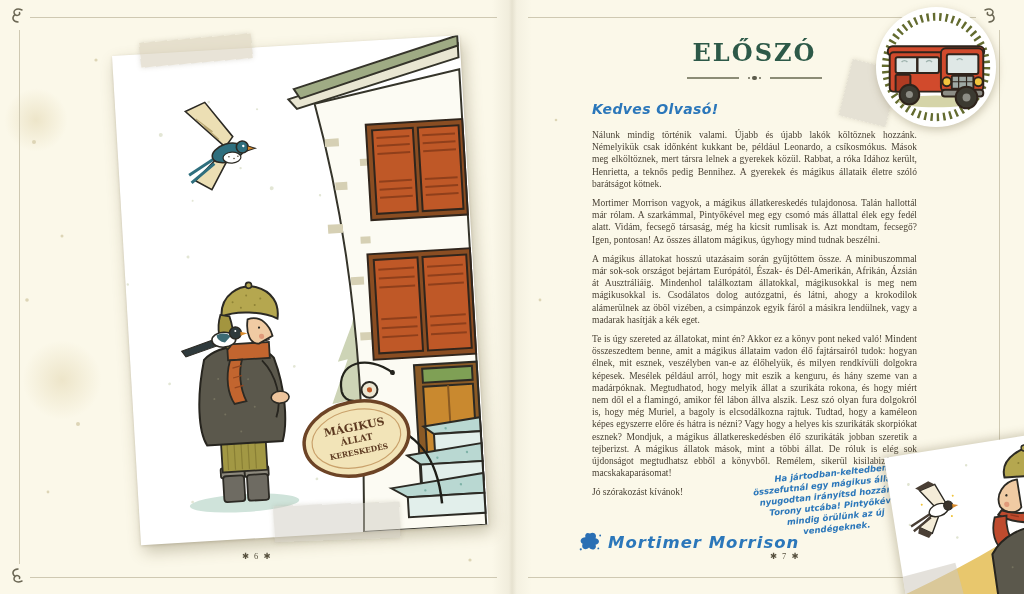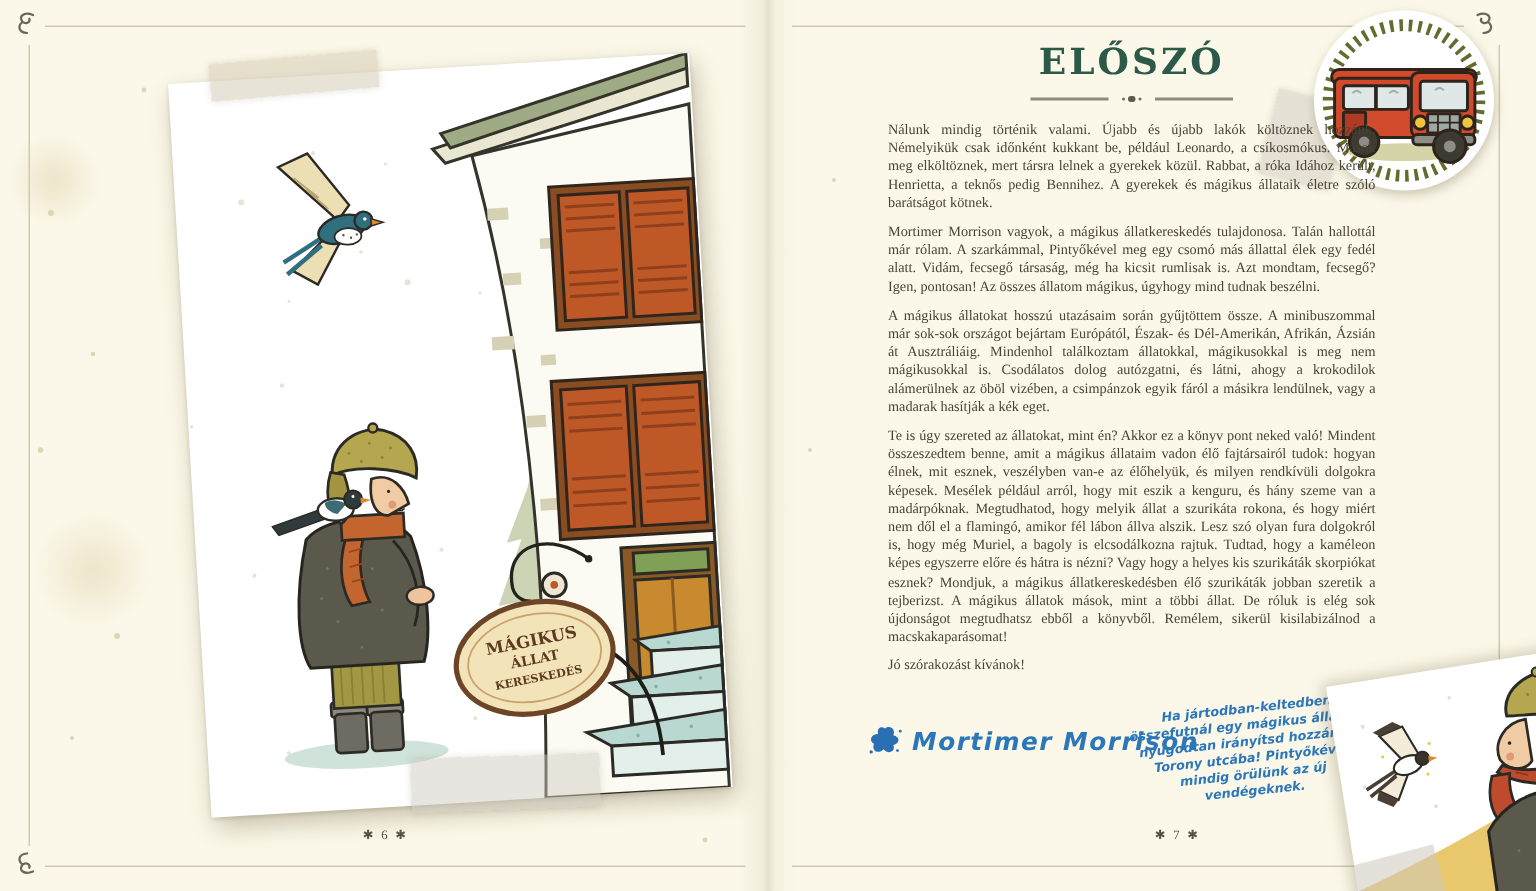--- a/index.html
+++ b/index.html
@@ -23,21 +23,21 @@
   .photo-card {
     position:absolute; left:112px; top:56px; width:348px; height:490px; background:#fff;
     transform-origin:0 0; transform:rotate(-3.4deg);
     box-shadow: 3px 7px 16px rgba(96,84,48,.33), 0 1px 3px rgba(96,84,48,.22);
   }
   .photo-card svg { width:100%; height:100%; display:block; }
   .tape { position:absolute; background:rgba(213,204,182,.55);
     box-shadow:0 0 5px rgba(120,110,80,.22); }
   .tape.light { background:rgba(205,200,190,.48); }
   
-  .text-col { position:absolute; left:592px; top:28px; width:325px; }
+  .text-col { position:absolute; left:592px; top:40px; width:325px; }
   .title { margin:0; text-align:center; font:bold 24px/26px "DejaVu Serif", serif;
     color:var(--title-green, #2d5948); letter-spacing:2px; }
   .divider { display:flex; align-items:center; justify-content:center; margin-top:9px; height:6px; }
   .dl { width:52px; height:1.5px; background:#8c8c76; margin:0 7px; }
   .ds { width:2.5px; height:2.5px; border-radius:50%; background:#6b6b58; margin:0 2px; }
   .db { width:4.5px; height:4.5px; border-radius:50%; background:#5c5c4c; }
   .greeting { margin-top:20px; font:bold italic 14px/16px "DejaVu Sans", sans-serif;
     color:var(--ink-blue, #2b77ba); letter-spacing:.4px; }
   .body-text { margin-top:12px; }
   .body-text p { margin:0 0 7px 0; font:9.5px/12.2px "Liberation Serif", serif;
@@ -325,20 +325,21 @@
 
     <div class="text-col">
       <h1 class="title">ELŐSZÓ</h1>
       <div class="divider">
         <span class="dl"></span>
           <span class="ds"></span>
           <span class="db"></span>
           <span class="ds"></span>
           <span class="dl"></span>
       </div>
+      <div class="greeting">Kedves Olvasó!</div>
       <div class="body-text">
         <p>Nálunk mindig történik valami. Újabb és újabb lakók költöznek hozzánk. Némelyikük csak időnként kukkant be, például Leonardo, a csíkosmókus. Mások meg elköltöznek, mert társra lelnek a gyerekek közül. Rabbat, a róka Idához került, Henrietta, a teknős pedig Bennihez. A gyerekek és mágikus állataik életre szóló barátságot kötnek.</p>
         <p>Mortimer Morrison vagyok, a mágikus állatkereskedés tulajdonosa. Talán hallottál már rólam. A szarkámmal, Pintyőkével meg egy csomó más állattal élek egy fedél alatt. Vidám, fecsegő társaság, még ha kicsit rumlisak is. Azt mondtam, fecsegő? Igen, pontosan! Az összes állatom mágikus, úgyhogy mind tudnak beszélni.</p>
         <p>A mágikus állatokat hosszú utazásaim során gyűjtöttem össze. A minibuszommal már sok-sok országot bejártam Európától, Észak- és Dél-Amerikán, Afrikán, Ázsián át Ausztráliáig. Mindenhol találkoztam állatokkal, mágikusokkal is meg nem mágikusokkal is. Csodálatos dolog autózgatni, és látni, ahogy a krokodilok alámerülnek az öböl vizében, a csimpánzok egyik fáról a másikra lendülnek, vagy a madarak hasítják a kék eget.</p>
         <p>Te is úgy szereted az állatokat, mint én? Akkor ez a könyv pont neked való! Mindent összeszedtem benne, amit a mágikus állataim vadon élő fajtársairól tudok: hogyan élnek, mit esznek, veszélyben van-e az élőhelyük, és milyen rendkívüli dolgokra képesek. Mesélek például arról, hogy mit eszik a kenguru, és hány szeme van a madárpóknak. Megtudhatod, hogy melyik állat a szurikáta rokona, és hogy miért nem dől el a flamingó, amikor fél lábon állva alszik. Lesz szó olyan fura dolgokról is, hogy még Muriel, a bagoly is elcsodálkozna rajtuk. Tudtad, hogy a kaméleon képes egyszerre előre és hátra is nézni? Vagy hogy a helyes kis szurikáták skorpiókat esznek? Mondjuk, a mágikus állatkereskedésben élő szurikáták jobban szeretik a tejberizst. A mágikus állatok mások, mint a többi állat. De róluk is elég sok újdonságot megtudhatsz ebből a könyvből. Remélem, sikerül kisilabizálnod a macskakaparásomat!</p>
       </div>
       <div class="closing">Jó szórakozást kívánok!</div>
       <div class="sig-row">
         <svg class="splat" viewBox="0 0 26 26">
           <path d="M13,5 C17,2 21,6 19,10 C24,11 24,16 19,17 C21,22 15,24 12,20 C8,24 3,21 5,16 C1,14 3,9 8,9 C7,5 10,3 13,5 Z" fill="#2a6fb4"></path>

